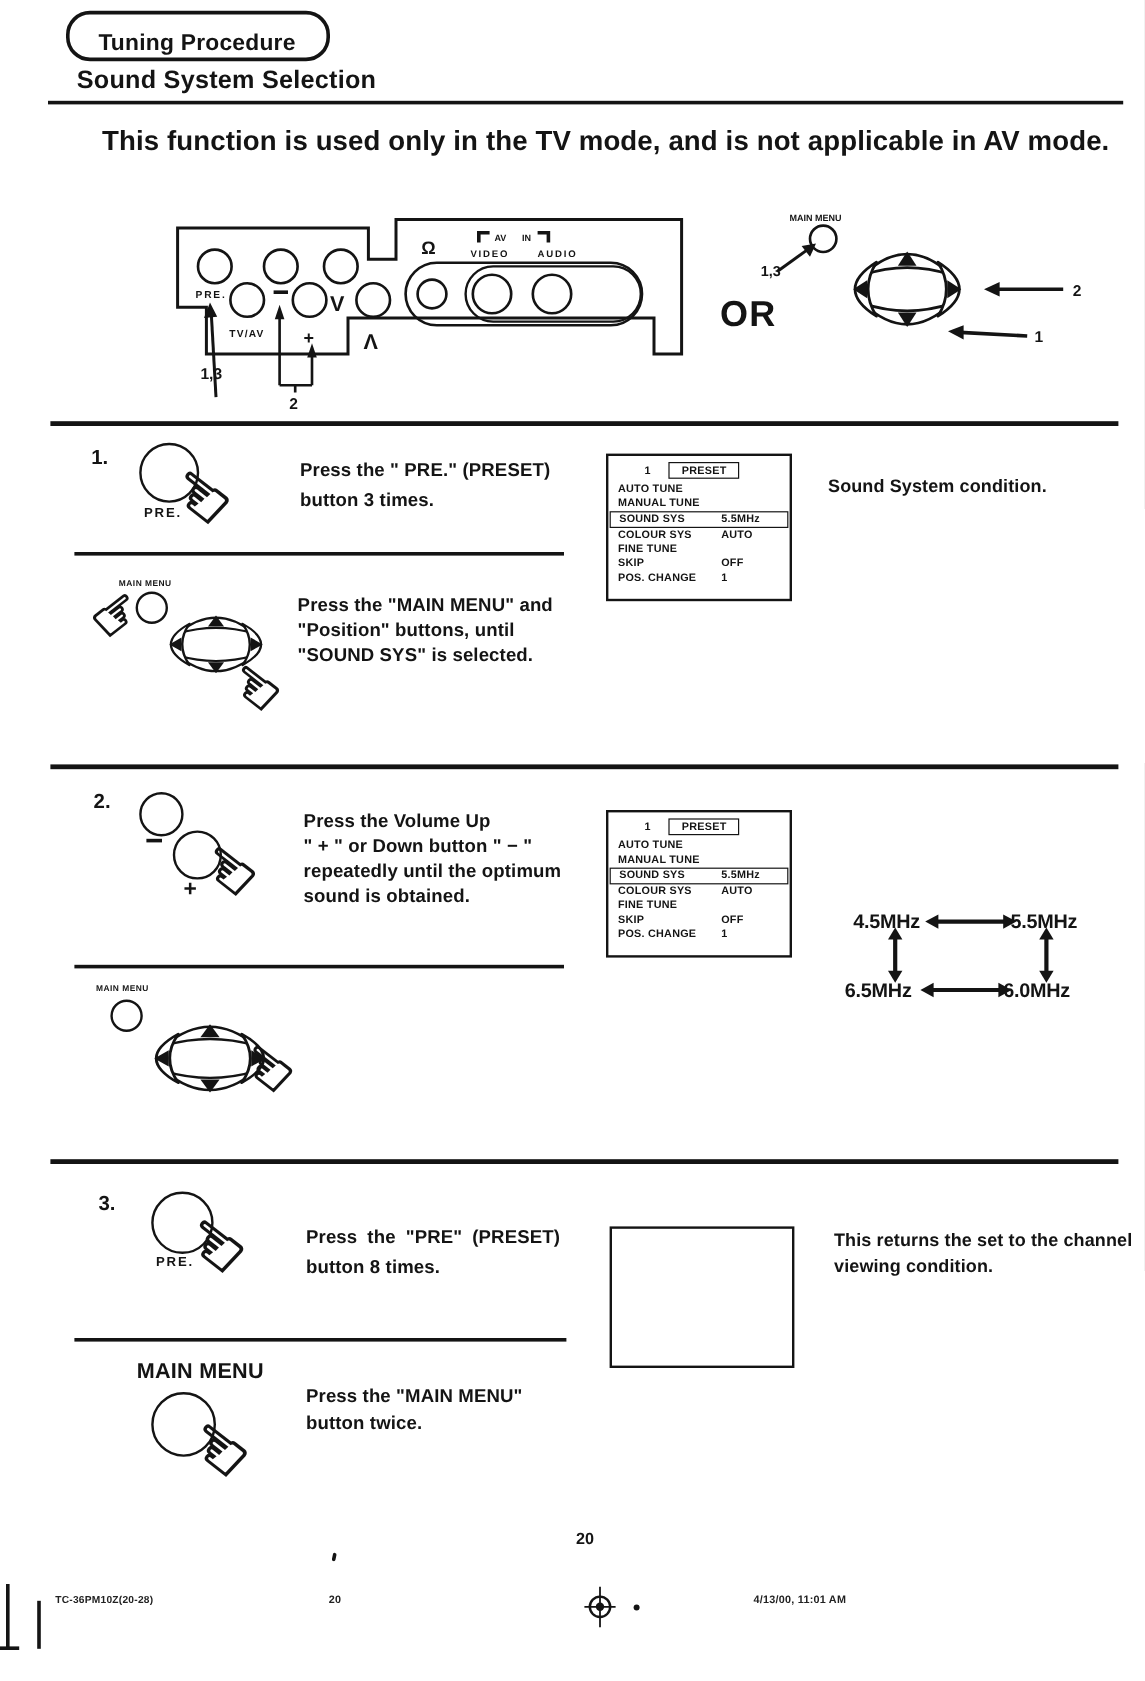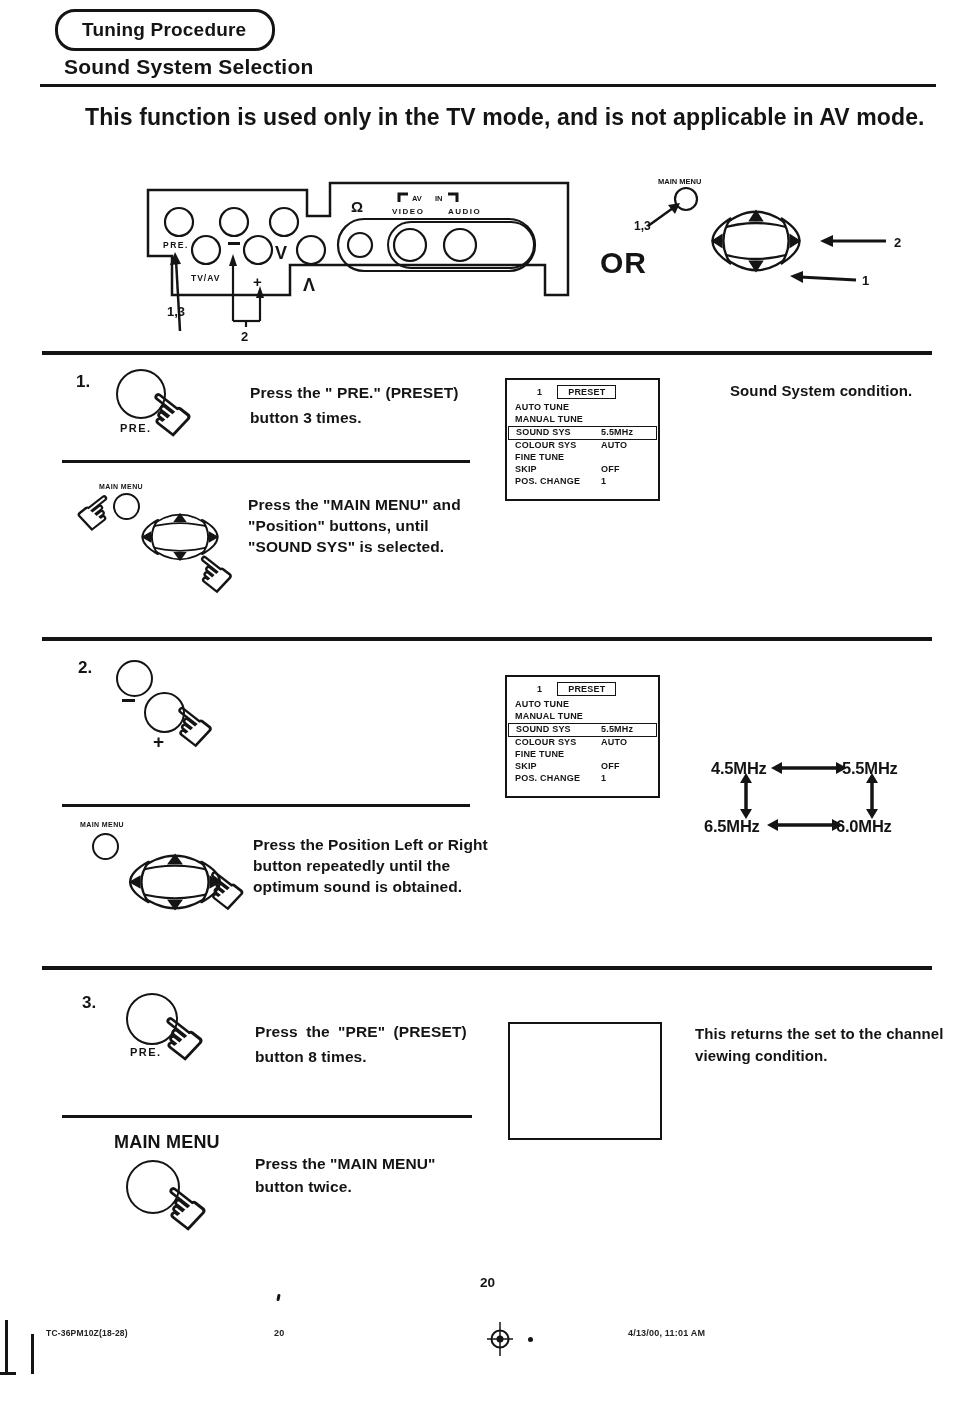--- a/index.html
+++ b/index.html
@@ -1,21 +1,21 @@
 <!DOCTYPE html>
 <html><head>
 <meta charset="utf-8">
 <style>
   html,body{margin:0;padding:0;background:#d8d8d8;}
   .page{position:relative;width:954px;height:1401px;background:#fff;overflow:hidden;
         font-family:"Liberation Sans",sans-serif;color:#141414;font-weight:bold;}
   .abs{position:absolute;}
   .rule{position:absolute;background:#141414;}
   .pill{position:absolute;left:55px;top:9px;height:36px;border:3px solid #141414;border-radius:20px;
-        display:inline-flex;align-items:center;padding:0 26px 0 24px;font-size:19px;letter-spacing:.2px;}
+        display:inline-flex;align-items:flex-end;padding:0 26px 0 24px;font-size:19px;letter-spacing:.2px;}
   .doc-title{position:absolute;left:64px;top:55px;font-size:21px;letter-spacing:.2px;}
   .intro{position:absolute;left:85px;top:101px;font-size:23px;line-height:33px;letter-spacing:.1px;}
   .stepnum{position:absolute;font-size:17px;}
   .btn-circle{position:absolute;border:2.5px solid #141414;border-radius:50%;background:#fff;}
   .hand{position:absolute;line-height:1;color:#141414;z-index:5;}
   .hand.upleft{transform:rotate(38deg);}
   .hand.upright{transform:rotate(-38deg);}
   .btn-label{position:absolute;font-size:11px;letter-spacing:1.5px;}
   .mm-label{position:absolute;font-size:7px;letter-spacing:.4px;}
   .instr{position:absolute;font-size:15.5px;line-height:21px;letter-spacing:.1px;}
@@ -176,21 +176,21 @@
       <div class="mrow">
           <span class="ml">SKIP</span>
           <span class="mv">OFF</span>
         </div>
       <div class="mrow">
           <span class="ml">POS. CHANGE</span>
           <span class="mv">1</span>
         </div>
     </div>
   </div>
-  <div class="caption" style="left:690px;top:380px;margin-left:40px;">Sound System condition.</div>
+  <div class="caption" style="left:690px;top:395px;">Sound System condition.</div>
 
   <div class="rule" style="left:62px;top:460px;width:408px;height:2.5px;"></div>
 
   <div class="mm-label" style="left:99px;top:483px;">MAIN MENU</div>
   <div class="btn-circle" style="left:113px;top:493px;width:23px;height:23px;border-width:2px;"></div>
   <span class="hand upright" style="left:76px;top:489px;font-size:46px;">☞</span>
   <svg class="abs" style="left:123px;top:498px;" width="114" height="78">
       <use href="#dpad" width="114" height="78"></use>
     </svg>
   <span class="hand upleft" style="left:190px;top:550px;font-size:48px;">☜</span>
@@ -201,20 +201,26 @@
   </div>
 
   <div class="rule" style="left:42px;top:637px;width:890px;height:4px;"></div>
 
   <div class="stepnum" style="left:78px;top:658px;">2.</div>
   <div class="btn-circle" style="left:116px;top:660px;width:33px;height:33px;"></div>
   <div class="minus-bar" style="left:122px;top:699px;width:13px;"></div>
   <div class="btn-circle" style="left:144px;top:692px;width:37px;height:37px;"></div>
   <div class="plus-glyph" style="left:153px;top:731px;">+</div>
   <span class="hand upleft" style="left:167px;top:700px;font-size:52px;">☜</span>
+  <div class="instr" style="left:253px;top:674px;">
+    <div>Press the Volume Up</div>
+    <div>" + " or Down button " − "</div>
+    <div>repeatedly until the optimum</div>
+    <div>sound is obtained.</div>
+  </div>
 
   <div class="menu-box" style="left:505px;top:675px;">
     <div class="menu-head">
       <span class="menu-pos">1</span>
       <span class="menu-title">PRESET</span>
     </div>
     <div class="menu-rows">
       <div class="mrow">
           <span class="ml">AUTO TUNE</span>
           <span class="mv"></span>
@@ -271,25 +277,20 @@
   </svg>
 
   <div class="rule" style="left:62px;top:804px;width:408px;height:2.5px;"></div>
 
   <div class="mm-label" style="left:80px;top:821px;">MAIN MENU</div>
   <div class="btn-circle" style="left:92px;top:833px;width:23px;height:23px;border-width:2px;"></div>
   <svg class="abs" style="left:107px;top:836px;" width="136" height="92">
       <use href="#dpad" width="136" height="92"></use>
     </svg>
   <span class="hand upleft" style="left:200px;top:865px;font-size:50px;">☜</span>
-  <div class="instr" style="left:253px;top:834px;">
-    <div>Press the Position Left or Right</div>
-    <div>button repeatedly until the</div>
-    <div>optimum sound is obtained.</div>
-  </div>
 
   <div class="rule" style="left:42px;top:966px;width:890px;height:3.5px;"></div>
 
   <div class="stepnum" style="left:82px;top:993px;">3.</div>
   <div class="btn-circle" style="left:126px;top:993px;width:48px;height:48px;"></div>
   <div class="btn-label" style="left:130px;top:1046px;">PRE.</div>
   <span class="hand upleft" style="left:154px;top:1010px;font-size:56px;">☜</span>
   <div class="instr wide" style="left:255px;top:1019px;word-spacing:4px;">
     <div>Press the "PRE" (PRESET)</div>
     <div style="word-spacing:normal;">button 8 times.</div>
@@ -308,21 +309,21 @@
   <div class="btn-circle" style="left:126px;top:1160px;width:50px;height:50px;"></div>
   <span class="hand upleft" style="left:157px;top:1180px;font-size:56px;">☜</span>
   <div class="instr" style="left:255px;top:1152px;line-height:23px;">
     <div>Press the "MAIN MENU"</div>
     <div>button twice.</div>
   </div>
 
   <div class="pageno">20</div>
   <div class="speck" style="left:277px;top:1294px;width:3px;height:7px;border-radius:2px;transform:rotate(12deg);"></div>
 
-  <div class="foot" style="left:46px;top:1328px;font-size:8.5px;">TC-36PM10Z(18-28)</div>
+  <div class="foot" style="left:46px;top:1328px;font-size:8.5px;">TC-36PM10Z(20-28)</div>
   <div class="foot" style="left:274px;top:1328px;">20</div>
   <svg class="abs" style="left:486px;top:1322px;" width="28" height="36" viewBox="0 0 28 36">
     <line x1="14" y1="0" x2="14" y2="34" stroke="#141414" stroke-width="1.5"></line>
     <line x1="1" y1="17" x2="27" y2="17" stroke="#141414" stroke-width="1.5"></line>
     <circle cx="14" cy="17" r="8.5" fill="none" stroke="#141414" stroke-width="2"></circle>
     <circle cx="14" cy="17" r="3.5" fill="#141414"></circle>
   </svg>
   <div class="speck" style="left:528px;top:1337px;width:5px;height:5px;border-radius:50%;"></div>
   <div class="foot" style="left:628px;top:1328px;">4/13/00, 11:01 AM</div>
 

